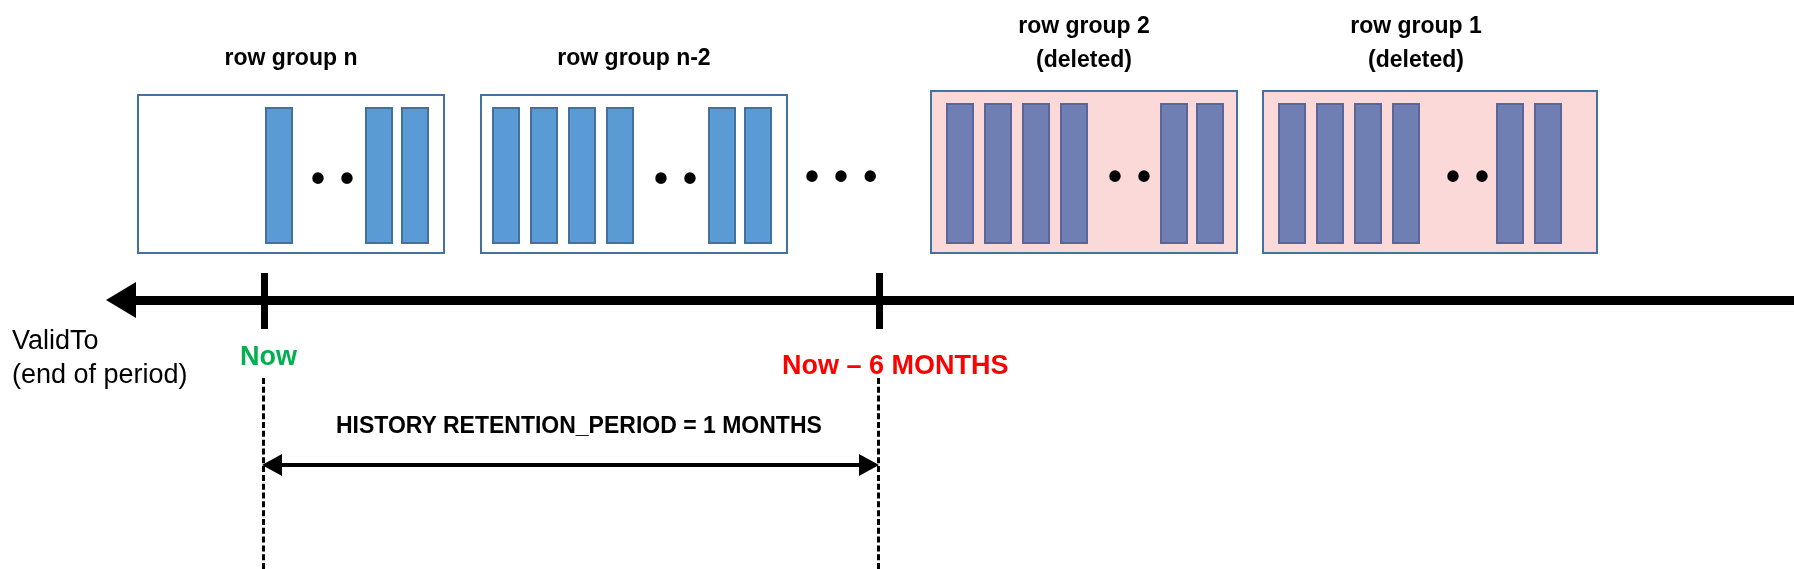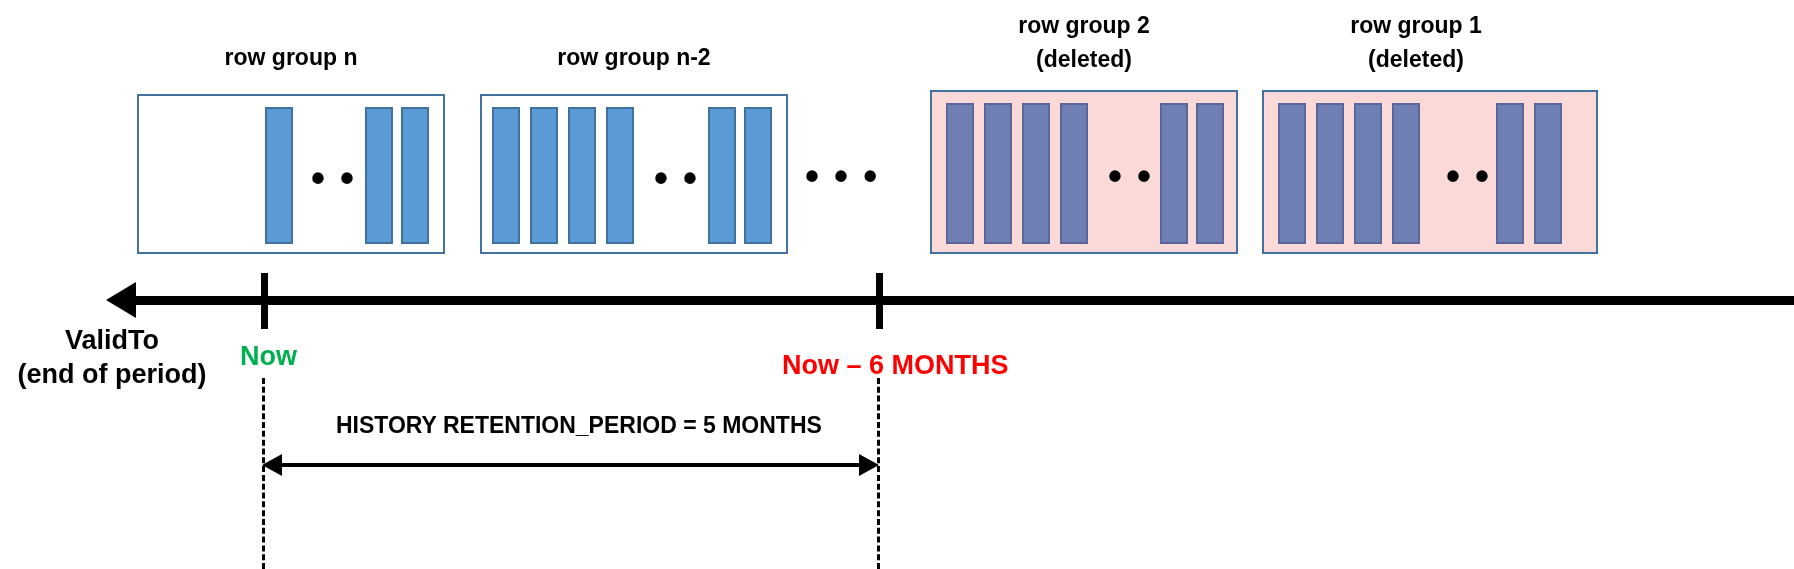--- a/index.html
+++ b/index.html
@@ -84,25 +84,25 @@
   }
   .tl-tick {
     position: absolute;
     width: 7px;
     background: #000000;
   }
 
   
   .axis-caption {
     position: absolute;
-    font-weight: bold;
+    font-weight: normal;
     font-size: 27px;
     line-height: 34px;
     color: #000000;
-    text-align: center;
+    text-align: left;
     white-space: pre-line;
   }
 
   .marker-label {
     position: absolute;
     font-weight: bold;
     font-size: 27px;
     line-height: 30px;
     white-space: nowrap;
   }
@@ -207,19 +207,19 @@
   <div class="axis-caption" style="left:12px; top:323px; width:200px;">ValidTo
 (end of period)</div>
 
   <div class="marker-label" style="left:240px; top:341px; color:#00b050;">Now</div>
 
   <div class="marker-label" style="left:782px; top:350px; color:#ff0000;">Now – 6 MONTHS</div>
 
   <div class="dash" style="left:262px; top:378px; height:191px;"></div>
   <div class="dash" style="left:877px; top:378px; height:191px;"></div>
 
-  <div class="span-label" style="left:336px; top:411px;">HISTORY RETENTION_PERIOD =  5 MONTHS</div>
+  <div class="span-label" style="left:336px; top:411px;">HISTORY RETENTION_PERIOD =  1 MONTHS</div>
 
   <div class="span-head-left" style="left:262px; top:454px;"></div>
   <div class="span-line" style="left:280px; top:463px; width:581px;"></div>
   <div class="span-head-right" style="left:859px; top:454px;"></div>
 
 </div>
 
 </body></html>

